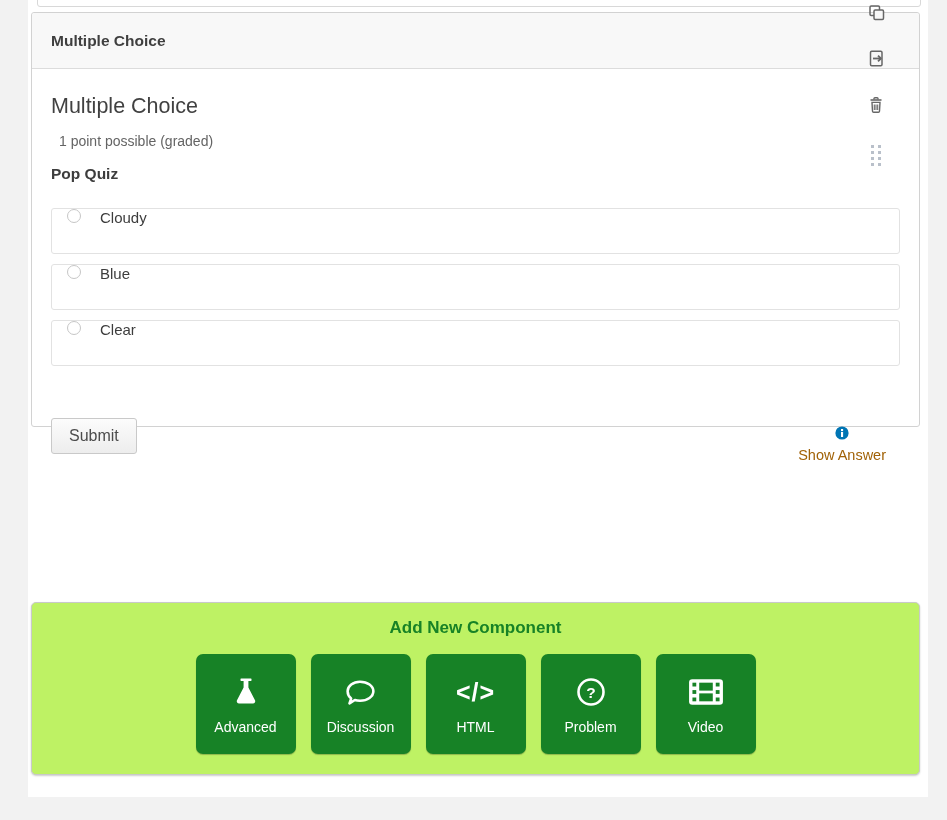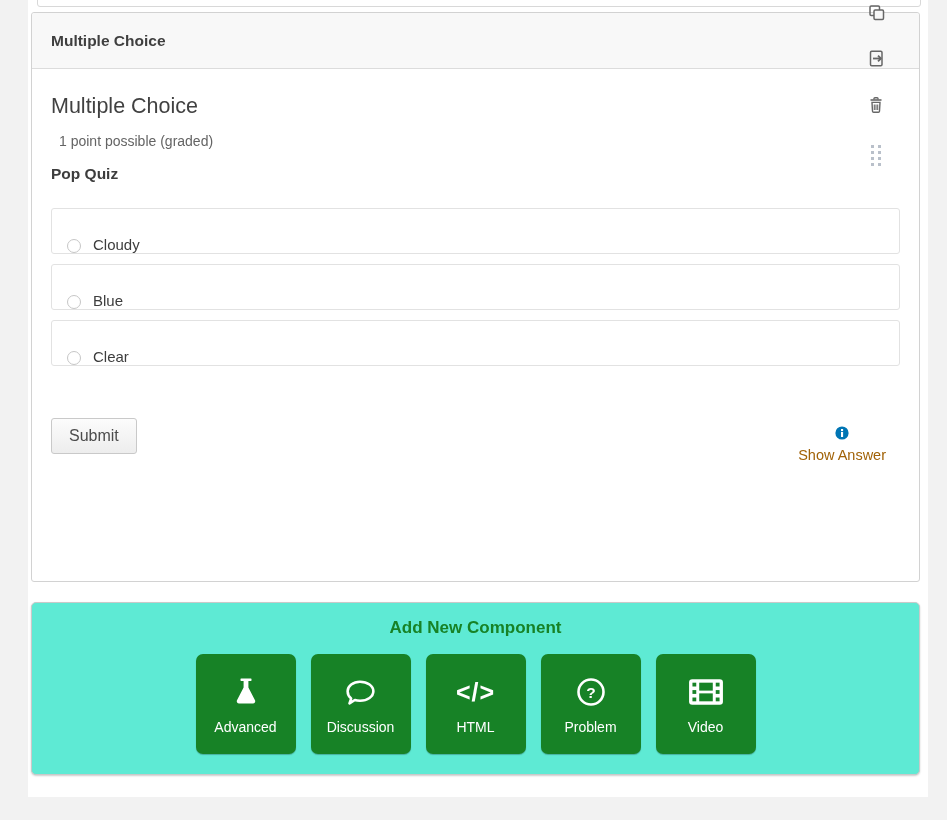--- a/index.html
+++ b/index.html
@@ -11,56 +11,56 @@
     position:relative; overflow:hidden;
     color:#3d3d3d;
   }
   .content-col { position:absolute; left:28px; top:0; width:900px; height:797px; background:#fff; }
 
   
   .prev-card { position:absolute; left:9px; top:-5px; width:884px; height:12px;
     background:#fff; border:1px solid #d8d8d8; border-radius:0 0 3px 3px; }
 
   
-  .card { position:absolute; left:3px; top:12px; width:889px; height:570px;
+  .card { position:absolute; left:3px; top:12px; width:889px; height:415px;
     background:#fff; border:1px solid #d2d2d2; border-radius:3px; }
   .card-header { height:56px; background:#f8f8f8; border-bottom:1px solid #dcdcdc;
     border-radius:3px 3px 0 0; display:flex; align-items:center; padding:0 14px 0 19px; }
   .card-title { font-size:15.5px; font-weight:bold; color:#3f3f3f; margin:0; }
   .header-actions { margin-left:auto; display:flex; align-items:center; gap:26px;flex-direction:column; }
   .hbtn { background:none; border:none; padding:0; cursor:pointer; display:flex; align-items:center; gap:7px; }
   .edit-label { font-size:15px; color:#707070; letter-spacing:.5px; }
   .drag { display:grid; grid-template-columns:repeat(2,3px); grid-auto-rows:3px;
     column-gap:4px; row-gap:3px; cursor:grab; padding:2px; }
   .drag i { background:#b9c0ca; width:3px; height:3px; display:block; }
 
   .card-body { padding:25px 19px 0; }
   .problem-heading { font-size:21.5px; font-weight:400; color:#414141; margin:0; line-height:1.2; }
   .points { margin:13px 8px 0; font-size:14px; color:#646464; }
   .qtitle { margin:16px 0 0; font-size:15.5px; font-weight:bold; color:#3d3d3d; }
   .qtext  { margin:3px 0 0;  font-size:15.5px; color:#3d3d3d; }
 
   .choices { margin-top:25px; }
   .choice { height:46px; border:1px solid #e2e2e2; border-radius:3px; background:#fff;
-    display:flex; align-items:flex-end; gap:12px; padding:0 15px; margin-bottom:10px; cursor:pointer; }
+    display:flex; align-items:flex-start; gap:19px; padding:0 15px; margin-bottom:10px; cursor:pointer; }
   .radio { width:14px; height:14px; border:1px solid #c6c6c6; border-radius:50%; background:#fff; flex:0 0 auto; }
   .choice-label { font-size:15px; color:#3d3d3d; }
 
   .actions-row { display:flex; justify-content:space-between; align-items:flex-start;
     margin-top:52px; padding-right:14px; }
   .submit-btn { font-family:inherit; font-size:16px; color:#4c4c4c;
     background:linear-gradient(#fcfcfc,#ededed); border:1px solid #c9c9c9; border-radius:3px;
     padding:8px 17px; cursor:pointer; }
   .show-answer-wrap { text-align:center; margin-top:8px; }
   .show-answer-link { display:block; margin-top:3px; font-size:14.5px; color:#a16207;
     text-decoration:none; cursor:pointer; }
 
   
   .add-panel { position:absolute; left:3px; top:602px; width:889px; height:173px;
-    background:#5eead4; border:1px solid #c9c9c9; border-radius:5px;
+    background:#bef264; border:1px solid #c9c9c9; border-radius:5px;
     box-shadow:0 1px 2px rgba(0,0,0,.2); text-align:center; }
   .add-title { margin:15px 0 0; font-size:17px; font-weight:bold; color:#178226; }
   .component-buttons { display:flex; justify-content:center; gap:15px; margin-top:16px; }
   .cbtn { width:100px; height:100px; background:#178226; border:none; border-radius:7px;
     box-shadow:0 1px 1px rgba(0,0,0,.25); cursor:pointer; color:#fff;
     display:flex; flex-direction:column; align-items:center; padding-top:15px; }
   .cicon { height:46px; display:flex; align-items:center; justify-content:center; }
   .clabel { font-size:14px; font-weight:normal; color:#fff; margin-top:4px; font-family:inherit; }
   .code-glyph { font-size:25px; font-weight:bold; letter-spacing:1px; color:#fff; }
 </style>

